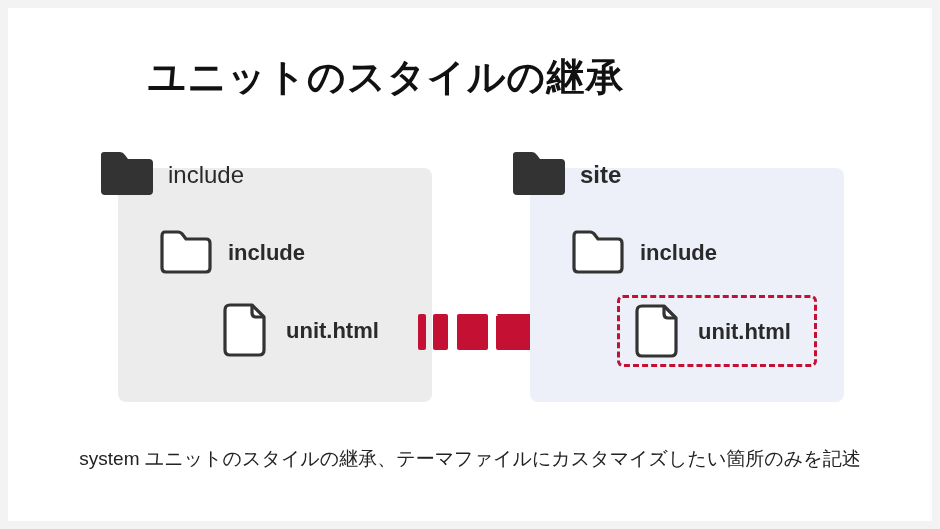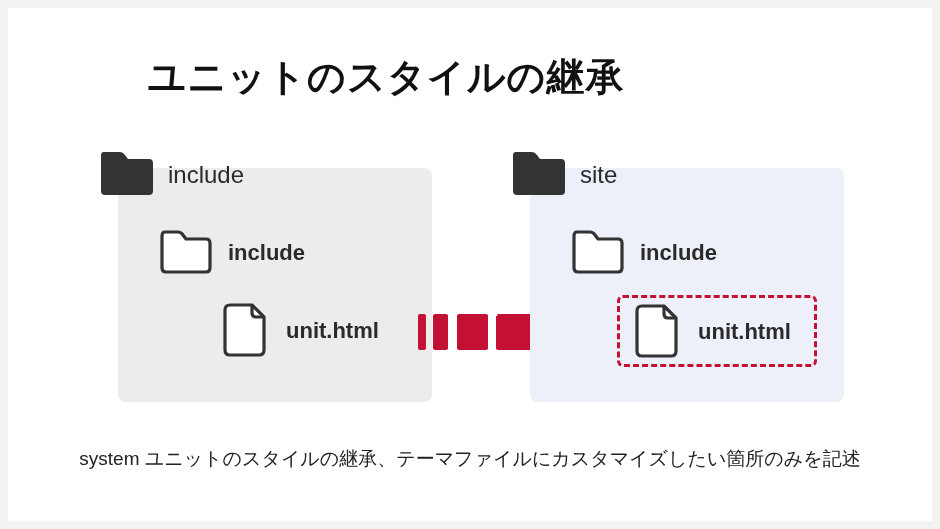--- a/index.html
+++ b/index.html
@@ -60,21 +60,21 @@
   </svg>
 </div>
 
 <div class="panel site"></div>
 
 <div class="root-folder" style="left:512px;top:150px;">
   <svg width="54" height="46" viewBox="0 0 54 46">
     <path d="M4 2 H20 Q23 2 25 5 L28 9 H49 Q53 9 53 13 V41 Q53 45 49 45 H5 Q1 45 1 41 V5 Q1 2 4 2 Z" fill="#333"></path>
   </svg>
 </div>
-<div class="label" style="left:580px;top:161px;">site</div>
+<div class="label" style="left:580px;top:161px;font-weight:bold;">site</div>
 
 <div class="root-folder" style="left:571px;top:229px;">
   <svg width="54" height="46" viewBox="0 0 54 46">
     <path d="M6 3 H19 Q22 3 24 6 L27 10 H47 Q51 10 51 14 V39 Q51 43 47 43 H7 Q3 43 3 39 V7 Q3 3 6 3 Z" fill="#fff" stroke="#333" stroke-width="3.2" stroke-linejoin="round"></path>
   </svg>
 </div>
 <div class="label bold" style="left:640px;top:240px;">include</div>
 
 <div class="dashed"></div>
 

